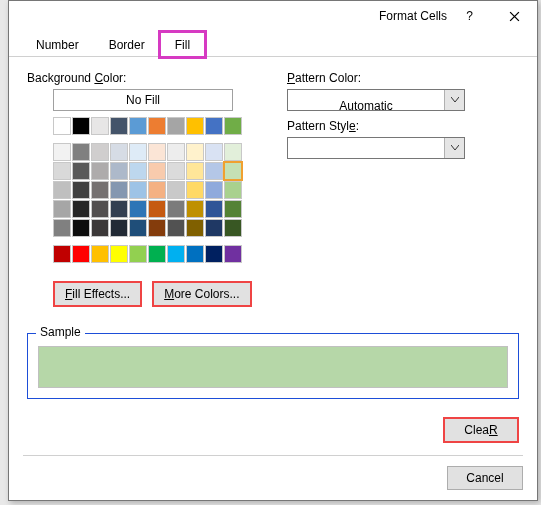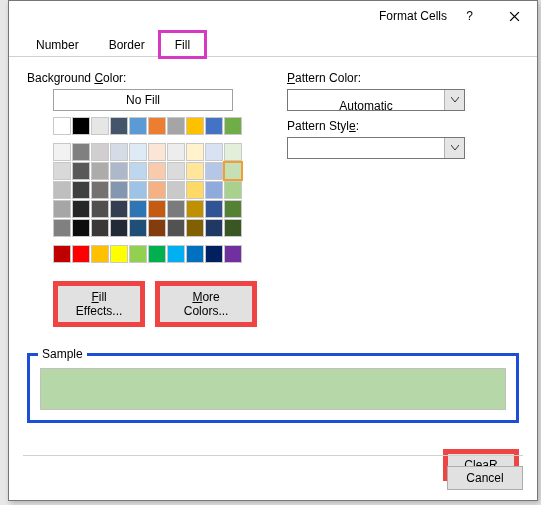--- a/index.html
+++ b/index.html
@@ -84,56 +84,56 @@
   }
   .swatch.sel { outline: 2px solid #f0a030; outline-offset: -1px; border:1px solid #888; }
   .standard-row {
     display: grid;
     grid-template-columns: repeat(10, 18px);
     gap: 1px;
     margin: 8px 0 0 26px;
   }
   .btnrow { display:flex; gap:10px; margin: 18px 0 0 26px; }
   .wbtn {
-    border: 5px solid #ef4444;
+    border: 2px solid #ef4444;
     background: #e1e1e1;
     padding: 4px 10px;
     min-width: 88px;
     text-align: center;
   }
   .combo {
     display:flex; align-items:center;
     border:1px solid #767676;
     height:22px; width:178px;
     background:#fff;
     margin-bottom:8px;
   }
   .combo .cval { flex:1; text-align:center;margin-top:12px; }
   .combo .carrow {
     width:20px; height:100%;
     border-left:1px solid #b0b0b0;
     background:#e5e5e5;
     display:flex; align-items:center; justify-content:center;
   }
   .fieldset {
-    border:3px solid #1d4ed8;
+    border:1px solid #1d4ed8;
     margin-top: 26px;
     padding: 12px 10px 10px 10px;
     position: relative;
   }
   .fieldset .legend {
     position:absolute; top:-9px; left:8px;
     background:#fff; padding:0 4px;
   }
   .sample-swatch {
     width:100%; height:42px;
     background:#b6d7a8;
     border:1px solid #c0c0c0;
   }
-  .clear-row { display:flex; justify-content:flex-end; margin-top:26px; }
+  .clear-row { display:flex; justify-content:flex-end; margin-top:18px; }
   .footer {
     position:absolute; bottom:10px; right:14px;
     display:flex; gap:8px;
   }
   .fbtn {
     width:76px; height:24px;
     border:1px solid #adadad;
     background:#e1e1e1;
     display:flex; align-items:center; justify-content:center;
   }

